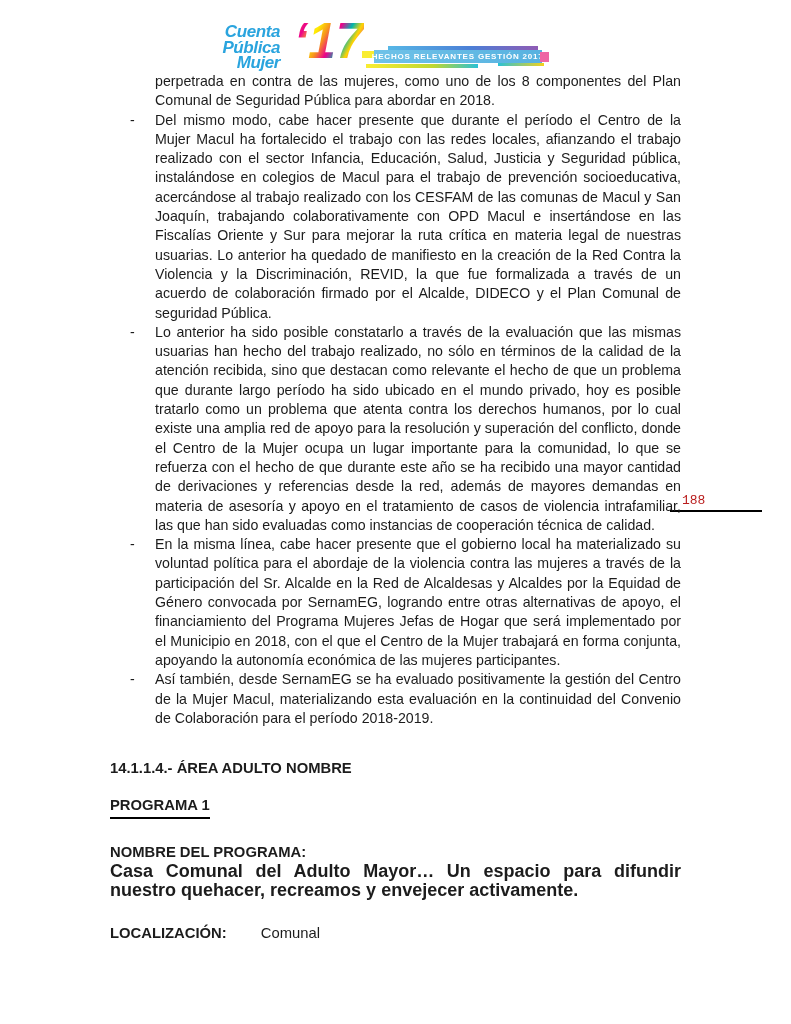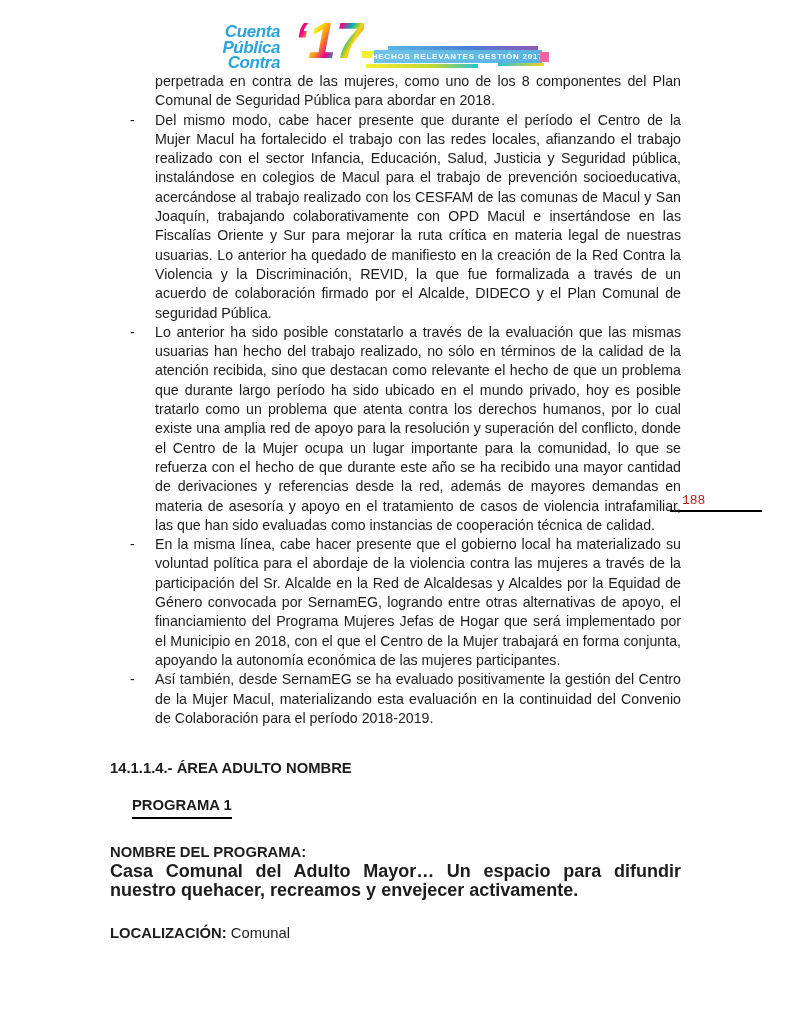--- a/index.html
+++ b/index.html
@@ -97,49 +97,49 @@
     padding-left:20px; text-align:left;
   }
   .bullet-text { flex:1 1 auto; text-align:justify; }
 
   .section-heading {
     margin-top:31px;
     font-size:14.8px; font-weight:bold;
     text-align:left;
   }
   .programa-heading {
-    margin-top:18px; text-align:left;margin-left:22px;
+    margin-top:18px; text-align:left;
   }
   .programa-heading span {
     display:inline-block;
     font-size:14.8px; font-weight:bold;
     border-bottom:2px solid #000; padding-bottom:1px;
   }
   .nombre-label {
     margin-top:24px;
     font-size:14.8px; font-weight:bold; text-align:left;
   }
   .nombre-value {
     font-size:18px; font-weight:bold;
     text-align:justify;
   }
   .localizacion { margin-top:23px; text-align:left; font-size:14.8px; }
   .localizacion .label { font-weight:bold; }
-  .localizacion .value { font-weight:normal; }
+  .localizacion .value { font-weight:normal;margin-left:30px; }
 </style>
 </head>
 <body>
 
 <div class="page">
 
   <div class="logo-wrap">
     <div class="logo-text">
       <div>Cuenta</div>
       <div>Pública</div>
-      <div>Contra</div>
+      <div>Mujer</div>
     </div>
     <div class="logo-year">‘17</div>
     <div class="banner">
       <span class="stripe-top"></span>
       <span class="notch-left"></span>
       <div class="banner-bar">
         <span>HECHOS RELEVANTES GESTIÓN 2017</span>
       </div>
       <span class="notch-right"></span>
       <span class="stripe-bottom"></span>

